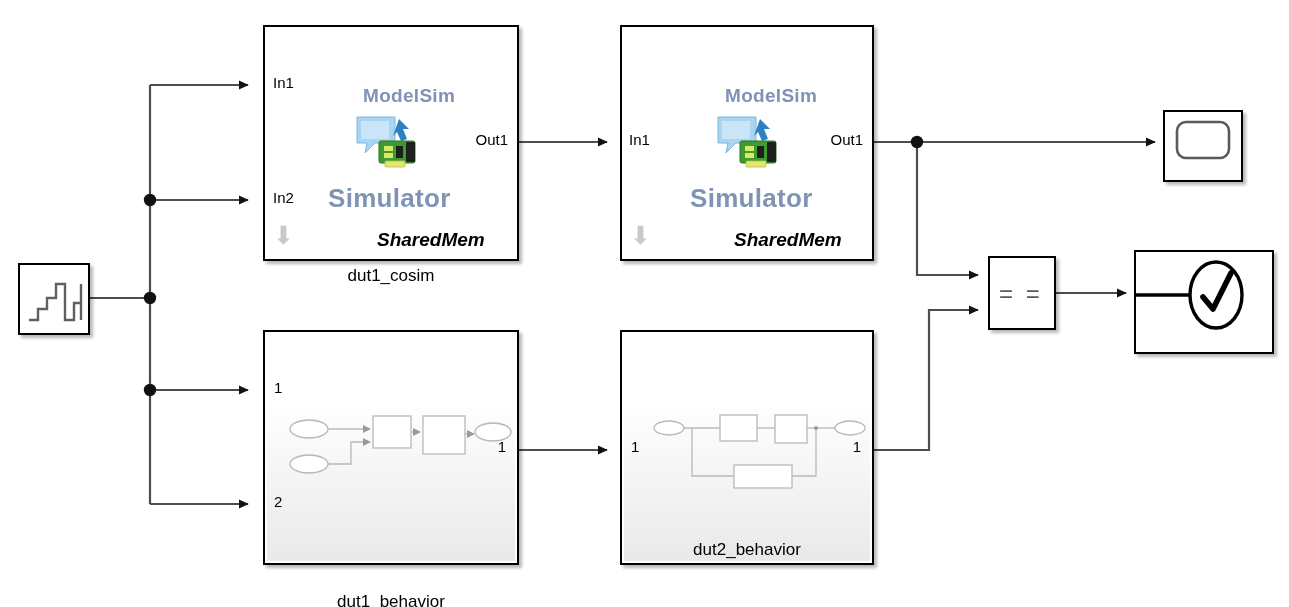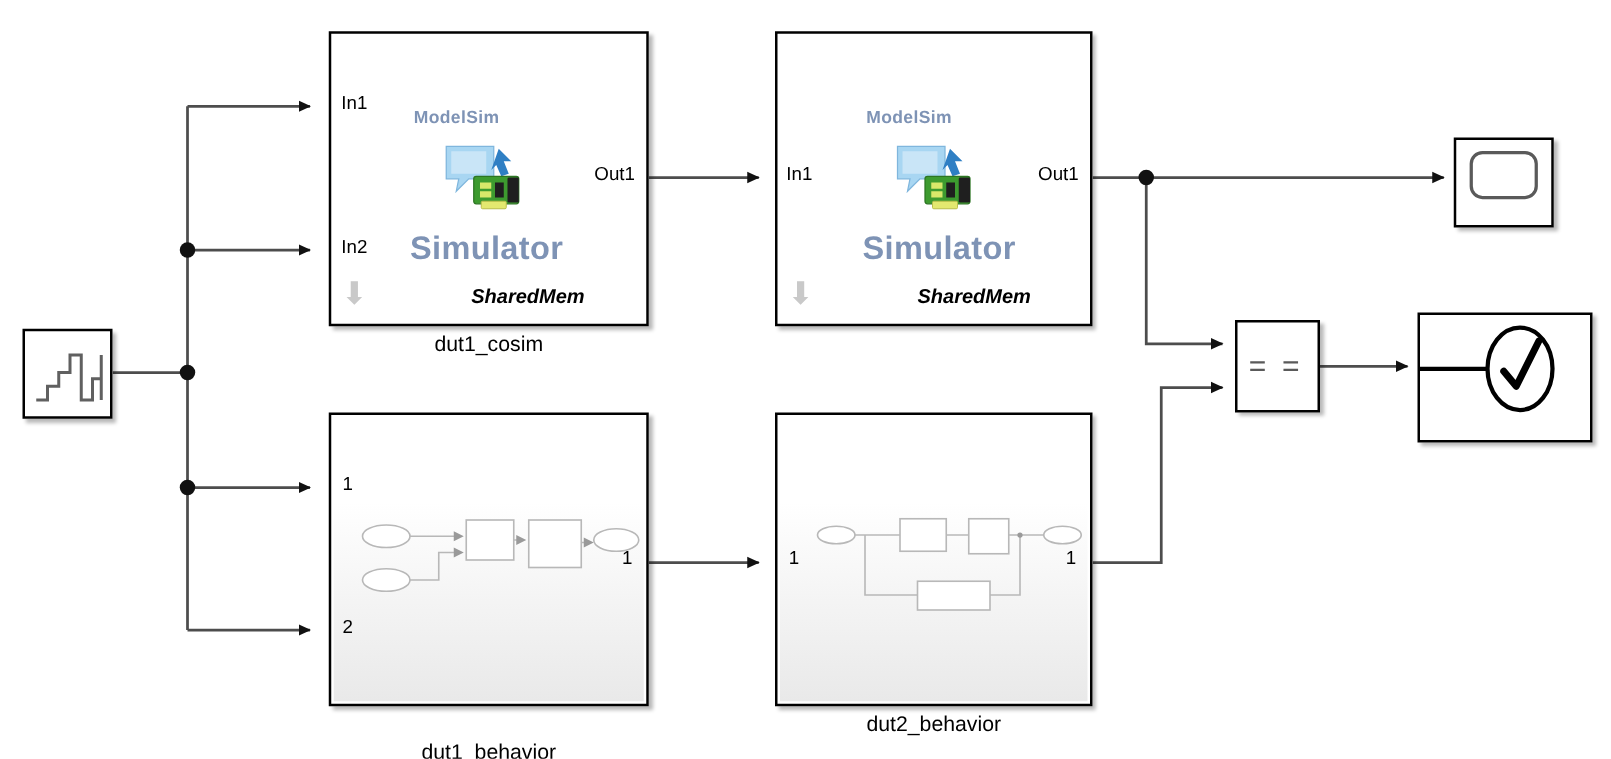--- a/index.html
+++ b/index.html
@@ -7,26 +7,26 @@
     width:1289px;height:607px;position:relative;overflow:hidden;
     font-family:"Liberation Sans", sans-serif;
     background:#ffffff;
   }
   #canvas{position:absolute;left:0;top:0;width:1289px;height:607px;}
   .blk{position:absolute;box-sizing:border-box;background:#ffffff;
        border:2.5px solid #000;box-shadow:3px 3px 3px rgba(0,0,0,0.28);}
   .blk-label{position:absolute;font-size:17px;color:#000;white-space:nowrap;
        text-align:center;}
   .port-lbl{position:absolute;font-size:15px;color:#000;white-space:nowrap;}
-  .sharedmem{position:absolute;font-size:16px;font-weight:bold;font-style:italic;
+  .sharedmem{position:absolute;font-size:19px;font-weight:bold;font-style:italic;
        color:#000;white-space:nowrap;}
   .dnarrow{position:absolute;color:#c9c9c9;font-size:25px;line-height:1;}
   .ms-title,.ms-sub{position:absolute;font-weight:bold;white-space:nowrap;
        color:#7e93b5;letter-spacing:.3px;}
-  .ms-title{font-size:14px;}
+  .ms-title{font-size:19px;margin-left:32px;}
   .ms-sub{font-size:26px;}
   .gradbody{position:absolute;left:2px;top:2px;right:2px;bottom:2px;
        background:linear-gradient(to bottom,#ffffff 0%,#ffffff 30%,#e9e9e9 100%);}
   .relop{position:absolute;font-size:24px;color:#5a5a5a;letter-spacing:3px;
        font-family:"Liberation Sans", sans-serif;}
   svg{position:absolute;left:0;top:0;overflow:visible;}
   .wire{stroke:#4d4d4d;stroke-width:2.2;fill:none;}
   .mini{stroke:#b8b8b8;stroke-width:1.3;fill:#ffffff;}
   .miniw{stroke:#b8b8b8;stroke-width:1.3;fill:none;}
 </style>
@@ -159,21 +159,21 @@
       <path class="miniw" d="M42,24 L78,24"></path>
       <path class="miniw" d="M115,24 L133,24"></path>
       <path class="miniw" d="M165,24 L193,24"></path>
       <path class="miniw" d="M50,24 L50,72 L92,72"></path>
       <path class="miniw" d="M150,72 L174,72 L174,24"></path>
       <circle cx="174" cy="24" r="2.1" fill="#9a9a9a"></circle>
     </svg>
     <div class="port-lbl" style="left:9px;top:106px;">1</div>
     <div class="port-lbl" style="right:11px;top:106px;">1</div>
   </div>
-  <div class="blk-label" style="left:620px;top:570px;width:254px;">dut2_behavior</div>
+  <div class="blk-label" style="left:620px;top:540px;width:254px;">dut2_behavior</div>
 
   <div class="blk" style="left:1163px;top:110px;width:80px;height:72px;">
     <svg width="76" height="68">
       <rect x="12" y="10" width="52" height="36" rx="9" ry="9" fill="#ffffff" stroke="#5a5a5a" stroke-width="2.6"></rect>
     </svg>
   </div>
 
   <div class="blk" style="left:988px;top:256px;width:68px;height:74px;">
     <div class="relop" style="left:9px;top:22px;">= =</div>
   </div>

